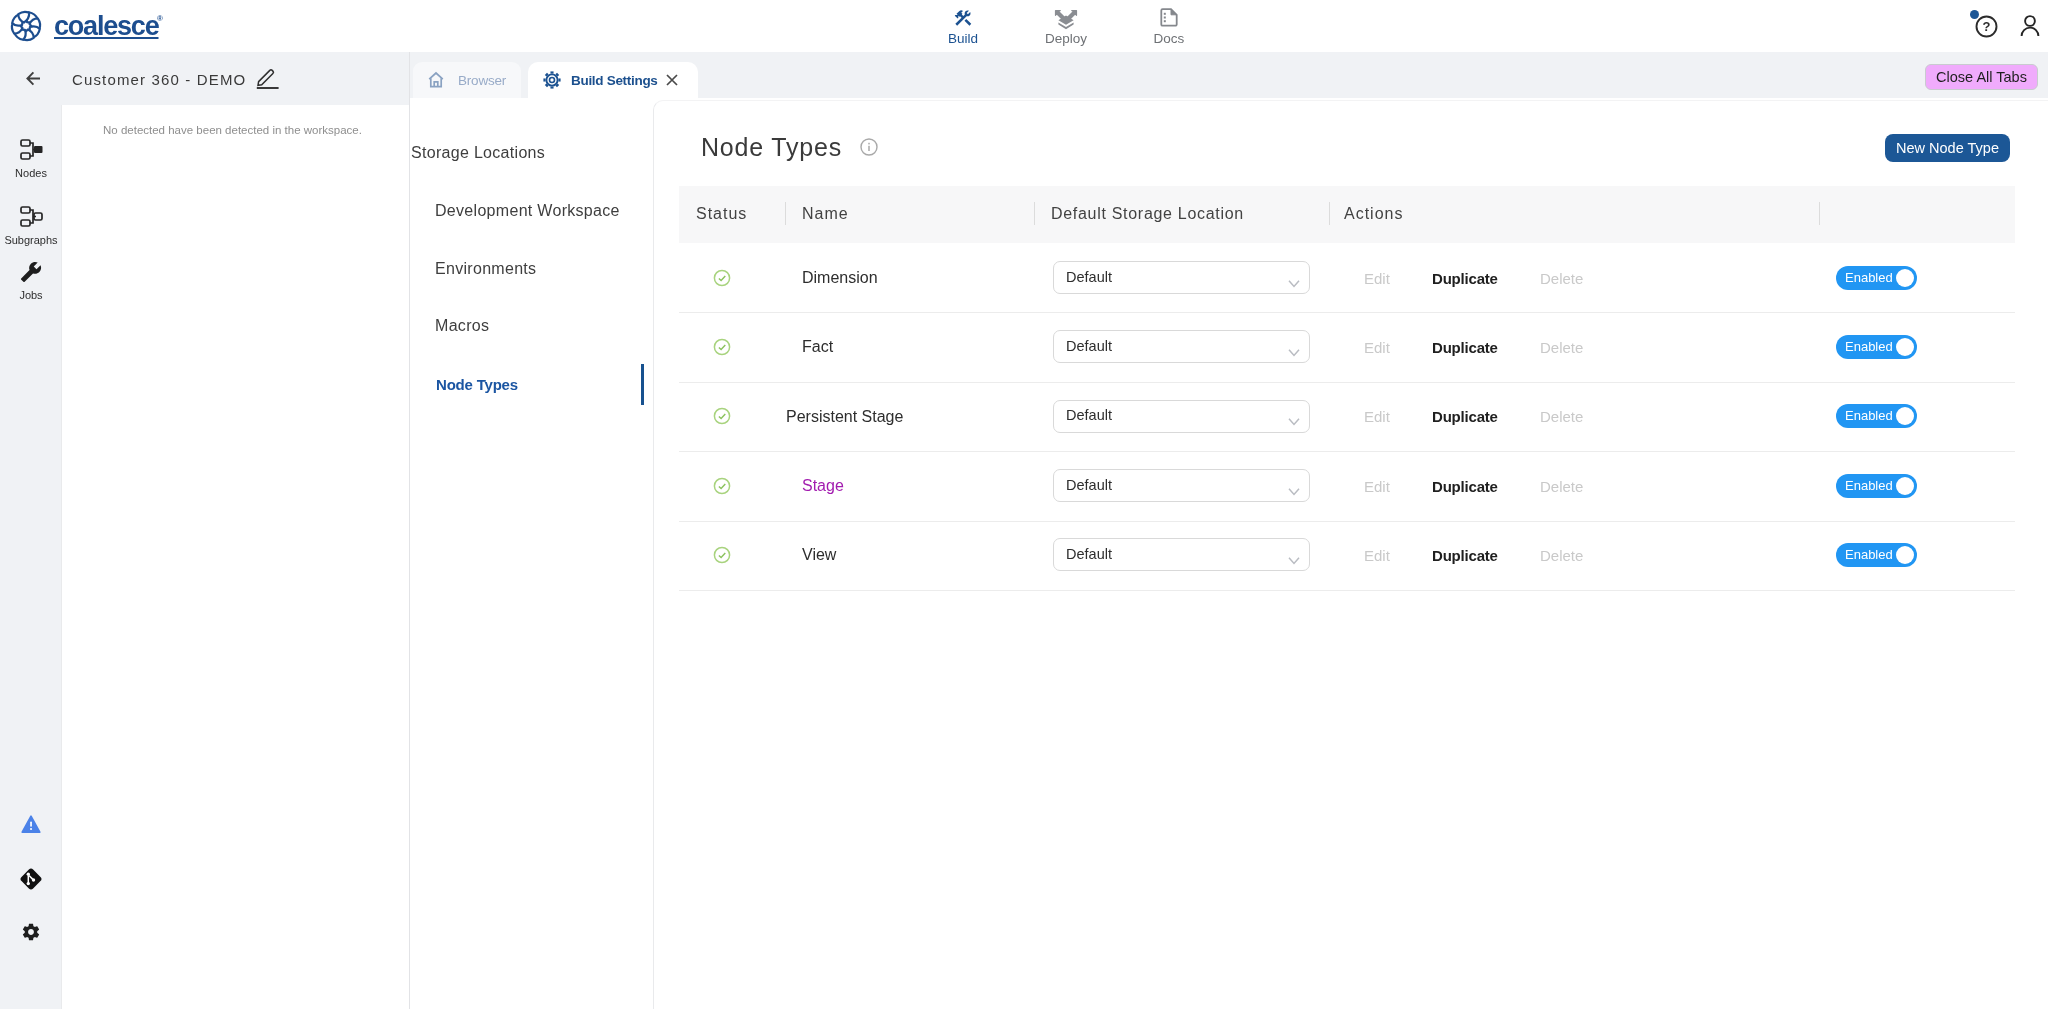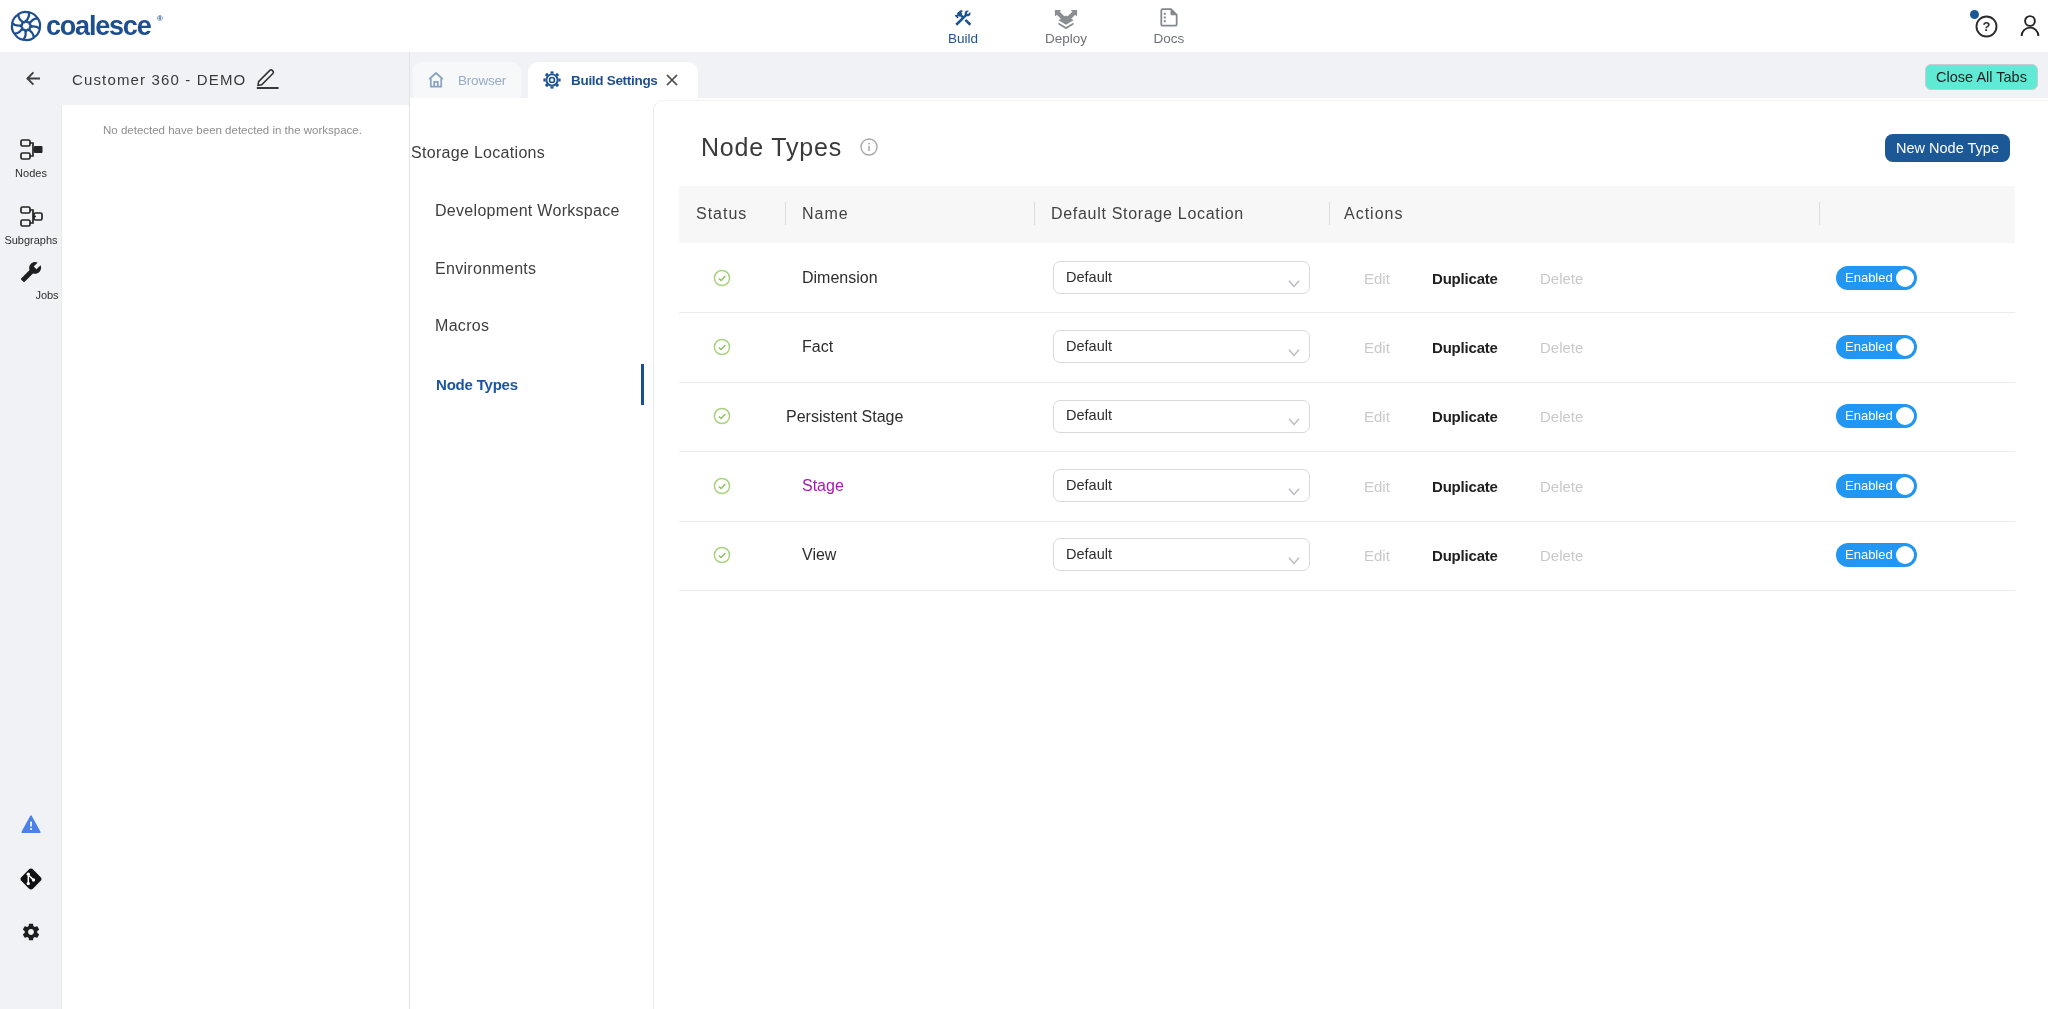--- a/index.html
+++ b/index.html
@@ -27,21 +27,21 @@
           <path d="M 1.2,-4.6 C -0.4,-9.3 0.8,-13.6 3.4,-16.2 C 8.2,-15.4 11.9,-12.4 13.6,-8.4 C 10.6,-4.9 5.8,-3.6 1.2,-4.6 Z" transform="rotate(90)"></path>
           <path d="M 1.2,-4.6 C -0.4,-9.3 0.8,-13.6 3.4,-16.2 C 8.2,-15.4 11.9,-12.4 13.6,-8.4 C 10.6,-4.9 5.8,-3.6 1.2,-4.6 Z" transform="rotate(135)"></path>
           <path d="M 1.2,-4.6 C -0.4,-9.3 0.8,-13.6 3.4,-16.2 C 8.2,-15.4 11.9,-12.4 13.6,-8.4 C 10.6,-4.9 5.8,-3.6 1.2,-4.6 Z" transform="rotate(180)"></path>
           <path d="M 1.2,-4.6 C -0.4,-9.3 0.8,-13.6 3.4,-16.2 C 8.2,-15.4 11.9,-12.4 13.6,-8.4 C 10.6,-4.9 5.8,-3.6 1.2,-4.6 Z" transform="rotate(225)"></path>
           <path d="M 1.2,-4.6 C -0.4,-9.3 0.8,-13.6 3.4,-16.2 C 8.2,-15.4 11.9,-12.4 13.6,-8.4 C 10.6,-4.9 5.8,-3.6 1.2,-4.6 Z" transform="rotate(270)"></path>
           <path d="M 1.2,-4.6 C -0.4,-9.3 0.8,-13.6 3.4,-16.2 C 8.2,-15.4 11.9,-12.4 13.6,-8.4 C 10.6,-4.9 5.8,-3.6 1.2,-4.6 Z" transform="rotate(315)"></path>
         </g>
         <circle cx="0" cy="0" r="2.6" fill="#ffffff"></circle>
       </svg>
   </div>
-  <div class="abs" style="left:46px;top:11px;font-size:27px;font-weight:bold;color:#1d4e8f;letter-spacing:-1.2px;">coalesce</div>
+  <div class="abs" style="left:54px;top:11px;font-size:27px;font-weight:bold;color:#1d4e8f;letter-spacing:-1.2px;text-decoration:underline;">coalesce</div>
   <div class="abs" style="left:157px;top:14px;font-size:8px;font-weight:bold;color:#1d4e8f;">®</div>
 
   <div class="abs" style="left:953px;top:8px;width:20px;height:20px;">
     <svg width="20" height="20" viewBox="0 0 24 24" fill="#1c5291">
       <path d="M13.783 15.172l2.121-2.121 5.996 5.996-2.121 2.121zM17.5 10c1.93 0 3.5-1.57 3.5-3.5 0-.58-.16-1.12-.41-1.6l-2.7 2.7-1.49-1.49 2.7-2.7c-.48-.25-1.02-.41-1.6-.41C15.57 3 14 4.57 14 6.5c0 .41.08.8.21 1.16l-1.85 1.85-1.78-1.78.71-.71-1.41-1.41L12 3.49c-1.17-1.17-3.07-1.17-4.24 0L4.22 7.03l1.41 1.41H2.81l-.71.71 3.54 3.54.71-.71V9.15l1.41 1.41.71-.71 1.78 1.78-7.41 7.41 2.12 2.12L16.34 9.79c.36.13.75.21 1.16.21z"></path>
     </svg>
   </div>
   <div class="abs" style="left:933px;top:31px;width:60px;text-align:center;font-size:13.5px;color:#1c5291;">Build</div>
 
   <div class="abs" style="left:1053px;top:8px;width:26px;height:22px;"><svg width="26" height="22" viewBox="0 0 26 22">
@@ -110,21 +110,21 @@
         <circle cx="9" cy="9" r="2.5" fill="none" stroke="#1c5291" stroke-width="1.6"></circle>
       </svg>
   </div>
   <div class="abs" style="left:571px;top:73px;font-size:13.5px;font-weight:bold;color:#1c508e;letter-spacing:-0.3px;">Build Settings</div>
   <div class="abs" style="left:665px;top:73px;width:14px;height:14px;">
     <svg width="14" height="14" viewBox="0 0 14 14">
       <path d="M2,2 L12,12 M12,2 L2,12" stroke="#4a4a4a" stroke-width="1.7"></path>
     </svg>
   </div>
 
-  <div class="abs" style="left:1925px;top:64px;width:113px;height:26px;background:#5eead4;border:1px solid #c9cbd0;border-radius:6px;font-size:14.5px;color:#1f1f1f;text-align:center;line-height:24px;">Close All Tabs</div>
+  <div class="abs" style="left:1925px;top:64px;width:113px;height:26px;background:#f0abfc;border:1px solid #c9cbd0;border-radius:6px;font-size:14.5px;color:#1f1f1f;text-align:center;line-height:24px;">Close All Tabs</div>
 
   <div class="abs" style="left:103px;top:124px;font-size:11.5px;color:#8e8e8e;">No detected have been detected in the workspace.</div>
 
   <div class="abs" style="left:20px;top:139px;width:23px;height:21px;">
     <svg width="23" height="21" viewBox="0 0 23 21">
       <g fill="none" stroke="#252525" stroke-width="1.7">
         <rect x="1" y="1" width="9" height="6" rx="1.5"></rect>
         <rect x="1" y="14" width="9" height="6" rx="1.5"></rect>
         <path d="M10,4 h3 v13 h-3 M13,10.5 h3"></path>
       </g>
@@ -143,21 +143,21 @@
       </g>
     </svg>
   </div>
   <div class="abs" style="left:0;top:234px;width:62px;text-align:center;font-size:11px;color:#2e2e2e;">Subgraphs</div>
 
   <div class="abs" style="left:20px;top:261px;width:22px;height:22px;">
     <svg width="22" height="22" viewBox="0 0 24 24">
       <path fill="#1e1e1e" transform="scale(-1,1) translate(-24,0)" d="M22.7 19l-9.1-9.1c.9-2.3.4-5-1.5-6.9-2-2-5-2.4-7.4-1.3L9 6 6 9 1.6 4.7C.4 7.1.9 10.1 2.9 12.1c1.9 1.9 4.6 2.4 6.9 1.5l9.1 9.1c.4.4 1 .4 1.4 0l2.3-2.3c.5-.4.5-1.1.1-1.4z"></path>
     </svg>
   </div>
-  <div class="abs" style="left:16px;top:289px;width:62px;text-align:center;font-size:11px;color:#2e2e2e;">Jobs</div>
+  <div class="abs" style="left:0;top:289px;width:62px;text-align:center;font-size:11px;color:#2e2e2e;">Jobs</div>
 
   <div class="abs" style="left:21px;top:815px;width:20px;height:19px;">
     <svg width="20" height="19" viewBox="0 0 20 19">
       <path d="M10,1.2 L18.8,17.2 H1.2 z" fill="#4b82e8" stroke="#4b82e8" stroke-width="1.6" stroke-linejoin="round"></path>
       <rect x="9.2" y="6.5" width="1.7" height="5.2" rx="0.8" fill="#fff"></rect>
       <circle cx="10.05" cy="14" r="1.05" fill="#fff"></circle>
     </svg>
   </div>
 
   <div class="abs" style="left:18px;top:866px;width:26px;height:26px;">

